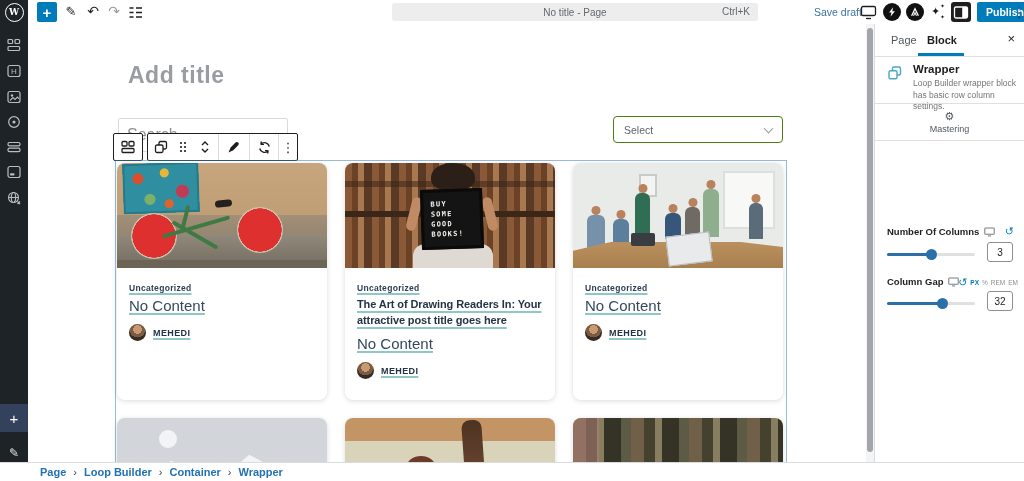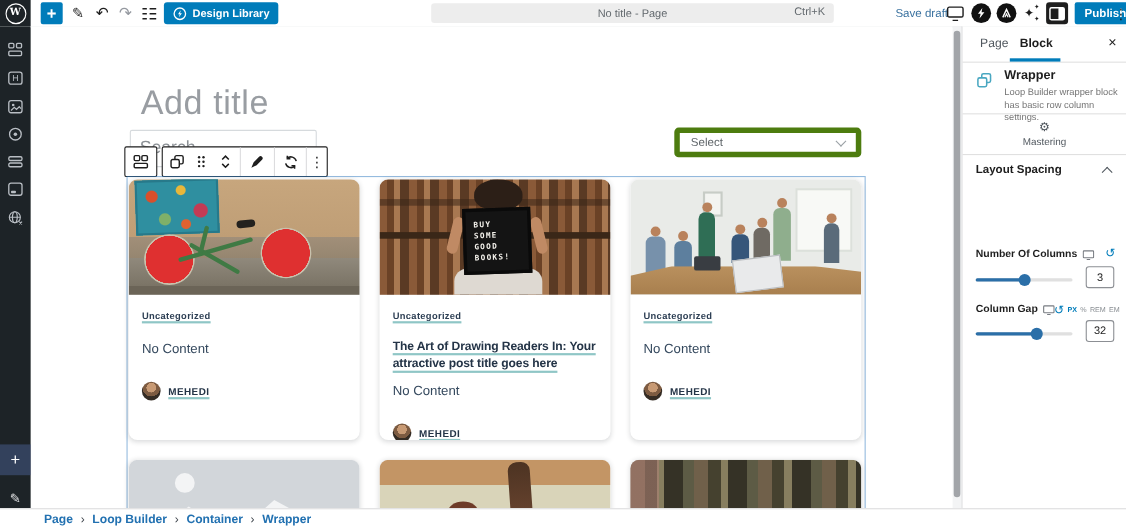--- a/index.html
+++ b/index.html
@@ -39,45 +39,45 @@
   
   #rail{left:0;top:24px;width:28px;height:438px;background:#1d2327;}
   .railic{position:absolute;left:7px;width:14px;height:14px;}
   #railplus{position:absolute;left:0;top:380px;width:28px;height:28px;background:#33415c;color:#fff;
         display:flex;align-items:center;justify-content:center;font-size:15px;}
   #railpencil{position:absolute;left:0;top:417px;width:28px;height:24px;color:#e6e7e9;
         display:flex;align-items:center;justify-content:center;font-size:12px;}
 
   
   #canvas{left:28px;top:24px;width:838px;height:438px;background:#fff;overflow:hidden;}
-  #addtitle{left:100px;top:52px;font-size:31px;font-weight:400;letter-spacing:.5px;color:#999da2;}
+  #addtitle{left:100px;top:38px;font-size:23px;font-weight:700;letter-spacing:.5px;color:#999da2;}
   #searchbox{left:90px;top:94px;width:170px;height:23px;border:1px solid #d6dadd;border-radius:2px;box-sizing:border-box;
         font-size:16px;color:#3c434a;padding:16px 8px;outline:none;background:#fff;font-family:"Liberation Sans",sans-serif;}
   #searchbox::placeholder{color:#8b9095;}
-  #selectbox{left:585px;top:92px;width:170px;height:27px;border:5px solid #4d7c0f;border-radius:4px;box-sizing:border-box;
+  #selectbox{left:585px;top:92px;width:170px;height:27px;border:1px solid #4d7c0f;border-radius:4px;box-sizing:border-box;
         background:#fff;display:flex;align-items:center;font-size:10.5px;color:#5e6468;padding:0 10px;}
   .chev{width:6px;height:6px;border-right:1.4px solid #9aa0a5;border-bottom:1.4px solid #9aa0a5;transform:rotate(45deg);margin-left:auto;margin-top:-3px;}
   #btoolbar{left:85px;top:109px;display:flex;gap:4px;align-items:stretch;height:28px;}
   .tseg{border:1.5px solid #1e1e1e;border-radius:2px;background:#fff;display:flex;align-items:center;box-sizing:border-box;}
   .titem{width:26px;height:100%;display:flex;align-items:center;justify-content:center;}
   .titem.narrow{width:18px;}
   .tdiv{width:1px;align-self:stretch;background:#dcdcde;}
   #wrapoutline{left:87px;top:136px;width:670px;height:360px;border:1px solid rgba(62,132,196,.55);pointer-events:none;}
 
   
   .card{position:absolute;top:139px;width:210px;height:237px;background:#fff;border-radius:8px;
         box-shadow:0 1px 5px rgba(25,30,36,.16);overflow:hidden;}
   .cimg{position:relative;width:210px;height:105px;overflow:hidden;}
   .cbody{padding:9px 12px 0 12px;}
   .cat{display:inline-block;font-size:8.5px;font-weight:bold;letter-spacing:.3px;color:#2c3e53;
-        text-decoration:underline;text-decoration-color:#8fc6c6;text-decoration-thickness:2px;text-underline-offset:2px;margin-bottom:16px;}
+        text-decoration:underline;text-decoration-color:#8fc6c6;text-decoration-thickness:2px;text-underline-offset:2px;margin-bottom:4px;}
   .ctitle{margin:0 0 7px 0;font-size:11px;font-weight:bold;letter-spacing:-.1px;color:#243447;line-height:15.5px;width:190px;
         text-decoration:underline;text-decoration-color:#8fc6c6;text-decoration-thickness:2px;text-underline-offset:3px;}
-  .cnc{display:inline-block;font-size:12px;color:#35495e;
-        text-decoration-color:#8fc6c6;text-decoration-thickness:2px;text-underline-offset:2px;margin-bottom:21px;}
+  .cnc{display:inline-block;font-size:15px;color:#35495e;
+        text-decoration:underline;text-decoration-color:#8fc6c6;text-decoration-thickness:2px;text-underline-offset:2px;margin-bottom:8px;}
   .crow{display:flex;align-items:center;gap:7px;margin-top:2px;}
   .avatar{width:17px;height:17px;border-radius:50%;
         background:radial-gradient(circle at 50% 32%,#c89a74 0 30%,#7d5b41 31% 55%,#352c24 56% 100%);}
   .cauthor{font-size:9px;font-weight:bold;letter-spacing:.4px;color:#243447;
         text-decoration:underline;text-decoration-color:#8fc6c6;text-decoration-thickness:2px;text-underline-offset:2px;}
   .card2{position:absolute;top:394px;width:210px;height:68px;background:#fff;border-radius:8px;overflow:hidden;
         box-shadow:0 1px 5px rgba(25,30,36,.16);}
 
   
   .img1{background:linear-gradient(180deg,#c7a67d 0%,#bf9e76 50%,#a18f79 50%,#968670 68%,#90897c 68%,#7b7466 92%,#6b6457 92%);}
@@ -260,27 +260,20 @@
         <span>↷</span>
       </div>
     <div class="tbtn" id="listviewbtn">
       <svg width="15" height="14" viewBox="0 0 15 14">
           <g stroke="#1e1e1e" stroke-width="1.4">
             <path d="M1.5,3 h4 M8,3 h6"></path>
             <path d="M1.5,7.5 h4 M8,7.5 h6"></path>
             <path d="M1.5,12 h4 M8,12 h6"></path>
           </g>
         </svg>
-    </div>
-    <div class="tbtn" id="dlbtn">
-      <svg width="13" height="13" viewBox="0 0 14 14">
-          <circle cx="7" cy="7" r="5.6" fill="none" stroke="#fff" stroke-width="1.3"></circle>
-          <path d="M7.9,3.6 L5.2,7.4 h1.7 L6.1,10.4 L9,6.4 H7.2 Z" fill="#fff"></path>
-        </svg>
-      <span>Design Library</span>
     </div>
     <div class="tbtn" id="cmdpill">
       <span>No title - Page</span>
       <span id="cmdk">Ctrl+K</span>
     </div>
     <div class="tbtn" id="savedraft">
         <span>Save draft</span>
       </div>
     <div class="tbtn" id="previewbtn">
       <svg width="17" height="15" viewBox="0 0 17 15">
@@ -502,24 +495,20 @@
       </span>
       <span id="blockname">Wrapper</span>
       <span id="blockdesc">Loop Builder wrapper block has basic row column settings.</span>
     </div>
     <div id="settingstabs">
       <div class="stab" id="stabadvanced">
         <span class="gearicon">⚙</span>
         <span class="lbl">Mastering</span>
       </div>
     </div>
-    <div id="sectionhdr">
-      <span class="t">Layout Spacing</span>
-      <span class="chevup"></span>
-    </div>
 
     <div class="ctllabel" style="top:202px">
       <span>Number Of Columns</span>
       <svg width="11" height="10" viewBox="0 0 14 12">
           <rect x="1" y="1" width="12" height="8" rx="1" fill="none" stroke="#787c82" stroke-width="1.3"></rect>
           <path d="M5,11 h4" stroke="#787c82" stroke-width="1.3"></path>
         </svg>
     </div>
     <span class="reset" style="right:10px;top:202px">↺</span>
     <div class="track" style="top:229px">

